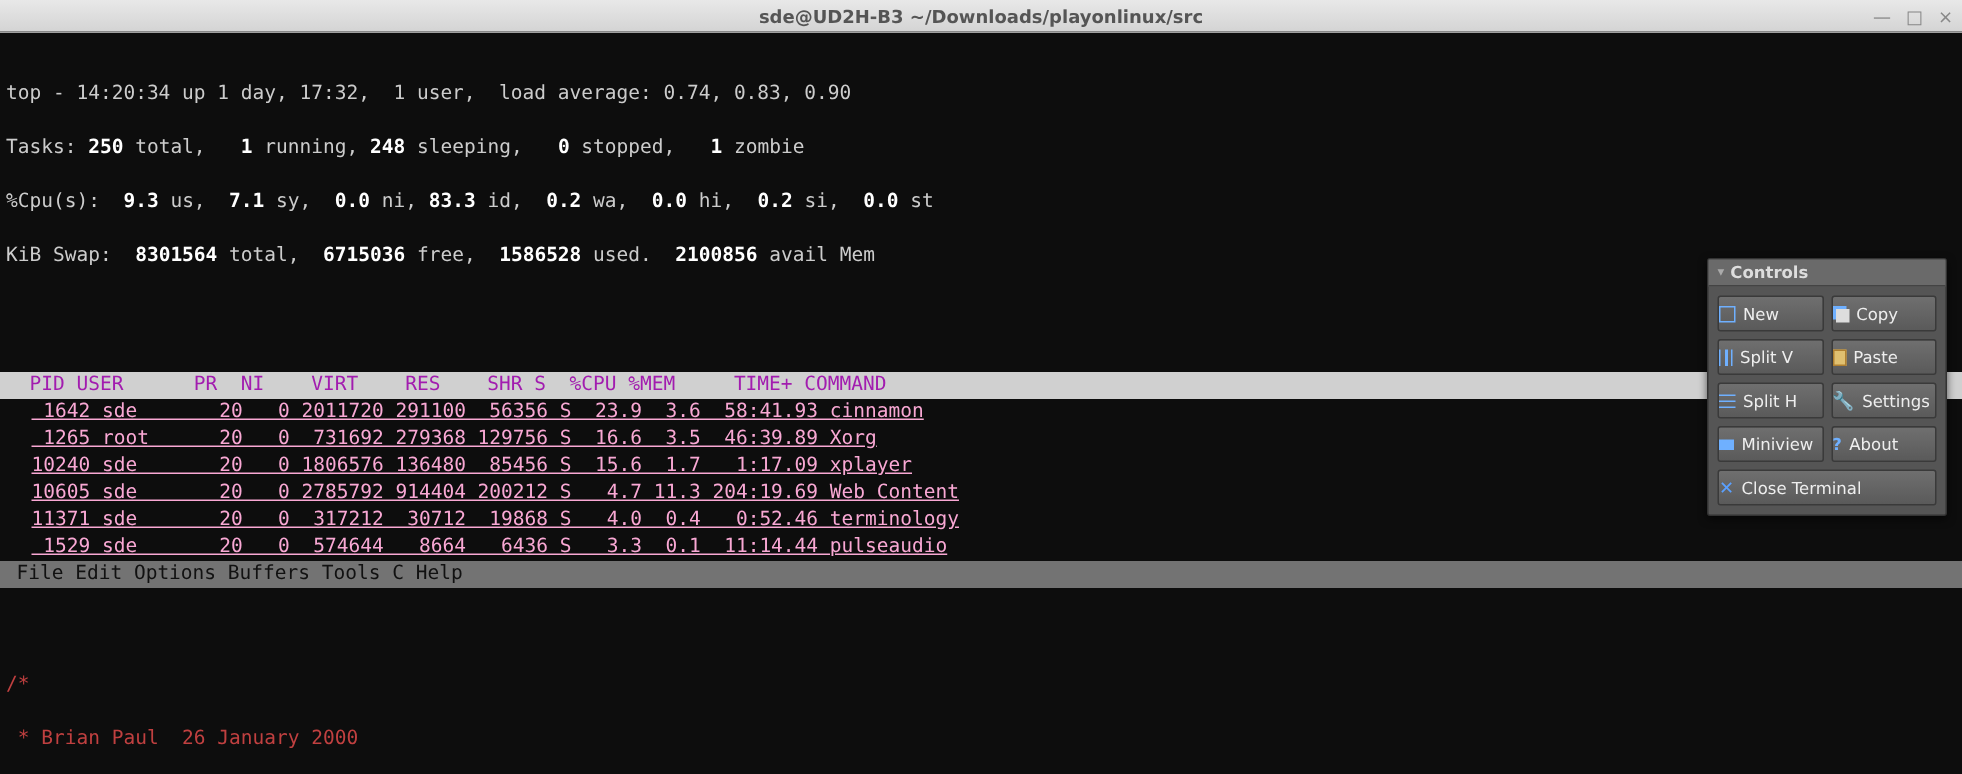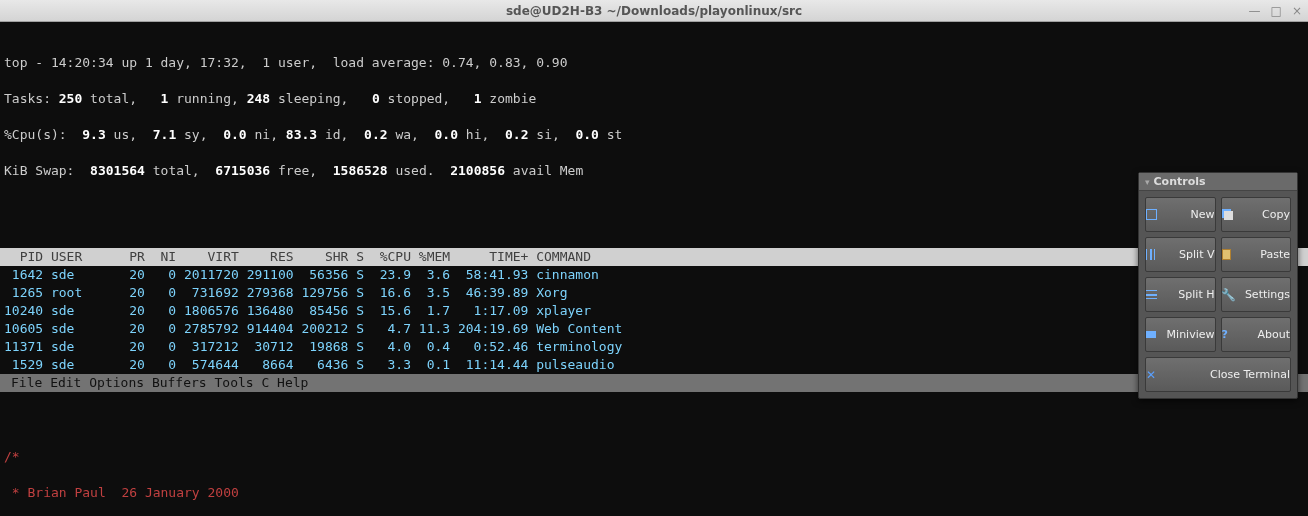--- a/index.html
+++ b/index.html
@@ -41,32 +41,33 @@
   padding: 14px 4px;
   color: #ccc;
   line-height: 18px;
   white-space: pre;
 }
 
 .bold { font-weight: bold; color: #fff; }
 
 .header-row {
   background: #d0d0d0;
-  color: #404040;
+  color: #a21caf;
   font-weight: normal;
   padding: 0 4px;
   line-height: 18px;
   white-space: pre;
 }
 
 .proc-row {
-  color: #7dd3fc;
-  padding: 0 4px;
-  line-height: 18px;
-  white-space: pre;
+  color: #f9a8d4;
+  padding: 0 21px;
+  line-height: 18px;
+  white-space: pre;
+  text-decoration: underline;
 }
 
 .menubar {
   background: #737373;
   color: #111;
   padding: 0 11px;
   line-height: 18px;
   white-space: pre;
 }
 
@@ -104,24 +105,24 @@
   padding: 6px;
   display: grid;
   grid-template-columns: 1fr 1fr;
   gap: 5px;
 }
 .btn {
   background: linear-gradient(to bottom, #6f6f6f, #5a5a5a);
   border: 1px solid #3a3a3a;
   border-radius: 2px;
   color: #eee;
-  height: 35px;
+  height: 24px;
   display: flex;
   align-items: center;
-  justify-content: space-between;
+  justify-content: flex-start;
   gap: 5px;
   cursor: pointer;
   font-size: 11px;
 }
 .btn.wide { grid-column: 1 / span 2; }
 .icon-sq { display:inline-block; width:11px; height:11px; }
 .ic-new { border:1.5px solid #6fb0ff; }
 .ic-copy { background:#ddd; box-shadow:-2px -2px 0 #6fb0ff; width:9px; height:9px; margin-left:2px; margin-top:2px;}
 .ic-splitv { border-left:1.5px solid #6fb0ff; border-right:1.5px solid #6fb0ff; width:9px; height:11px; position:relative; }
 .ic-splitv::after { content:""; position:absolute; left:3px; top:0; width:1.5px; height:11px; background:#6fb0ff; }

